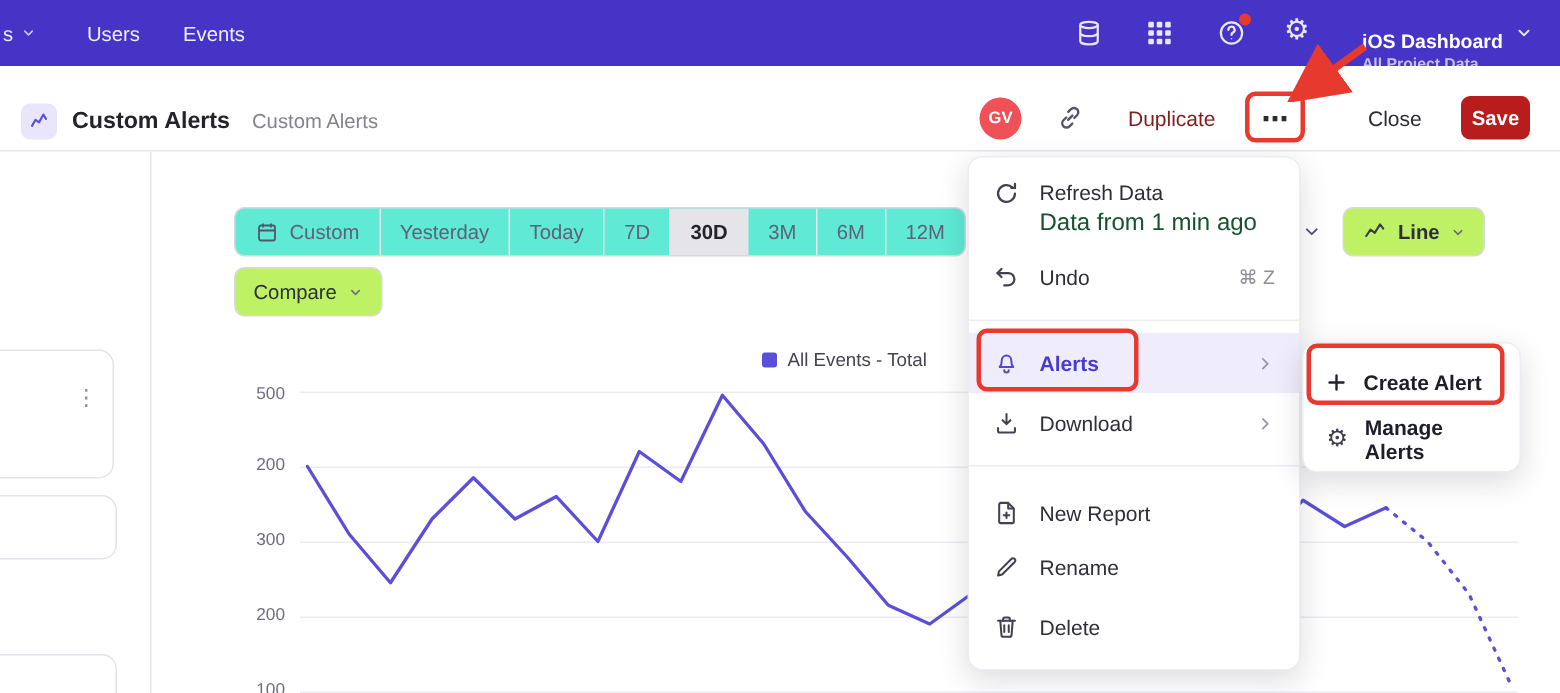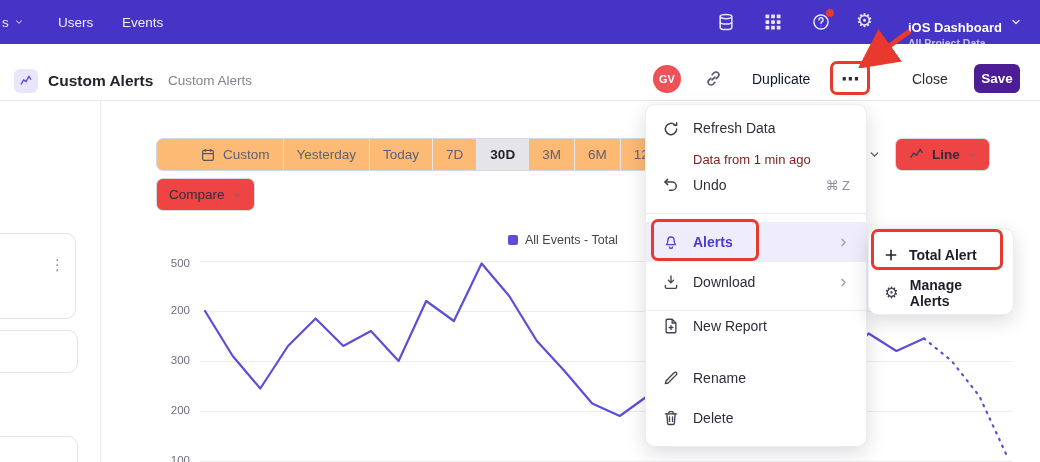--- a/index.html
+++ b/index.html
@@ -32,44 +32,44 @@
          border-bottom:1px solid #e8e8ee; }
   .hdr-icon { position:absolute; left:14px; top:25px; width:24px; height:24px; border-radius:6px;
               background:#e9e5fb; display:flex; align-items:center; justify-content:center; color:#5a4fd6; }
   .hdr-icon svg { width:14px; height:14px; }
   .hdr-title { position:absolute; left:48px; top:28px; font-size:15.5px; font-weight:700; color:#23232b; }
   .hdr-crumb { position:absolute; left:168px; top:29px; font-size:13.5px; color:#83838f; }
   .avatar { position:absolute; left:653px; top:21px; width:28px; height:28px; border-radius:50%;
             background:#ef5158; color:#fff; font-size:11px; font-weight:700; display:flex;
             align-items:center; justify-content:center; cursor:pointer; }
   .link-ic { position:absolute; left:704px; top:25px; width:19px; height:19px; color:#54546a; cursor:pointer; }
-  .hdr-dup { position:absolute; left:752px; top:27px; font-size:14px; color:#0f172a; cursor:pointer; }
+  .hdr-dup { position:absolute; left:752px; top:27px; font-size:14px; color:#7f1d1d; cursor:pointer; }
   .more-btn { position:absolute; left:835px; top:21px; width:30px; height:28px; display:flex;
               align-items:center; justify-content:center; font-size:18px; font-weight:700;
               color:#2b2b33; cursor:pointer; }
   .hdr-close { position:absolute; left:912px; top:27px; font-size:14px; color:#2b2b33; cursor:pointer; }
-  .save-btn { position:absolute; left:974px; top:20px; width:46px; height:29px; background:#4c1d95;
+  .save-btn { position:absolute; left:974px; top:20px; width:46px; height:29px; background:#b91c1c;
               border:none; border-radius:6px; color:#fff; font-size:13.5px; font-weight:600;
               font-family:inherit; cursor:pointer; }
 
   
   .side-line { position:absolute; left:100px; top:101px; width:1px; height:361px; background:#e8e8ee; }
   .side-card { position:absolute; left:-34px; background:#fff; border:1px solid #e3e3ea; border-radius:10px; cursor:pointer; }
   .kebab { position:absolute; left:50px; top:256px; font-size:15px; color:#8f8f9c; cursor:pointer; }
 
   
   .segctl { position:absolute; left:156px; top:138px; height:33px; display:flex; align-items:stretch;
-            border:1px solid #d8d8e0; border-radius:7px; background:#fdba74; overflow:hidden;padding-left:30px; }
+            border:1px solid #d8d8e0; border-radius:7px; background:#5eead4; overflow:hidden; }
   .seg { display:flex; align-items:center; gap:7px; padding:0 13px; font-size:13.5px; color:#60607a;
          border-left:1px solid #e7e7ee; cursor:pointer; white-space:nowrap; }
   .seg:first-child { border-left:none; }
   .seg.sel { background:#e4e4e9; color:#23232b; font-weight:700; }
   .seg .ic { width:16px; height:16px; color:#55556a; }
   .btn { position:absolute; height:33px; display:flex; align-items:center; gap:7px; padding:0 12px;
-         border:1px solid #d8d8e0; border-radius:7px; background:#ef4444; font-size:13.5px;
+         border:1px solid #d8d8e0; border-radius:7px; background:#bef264; font-size:13.5px;
          color:#2e2e3e; cursor:pointer; }
   .compare-btn { left:156px; top:178px; }
   .line-btn { left:895px; top:138px; font-weight:600; }
   .line-btn .ic { width:17px; height:17px; color:#3c3c4e; }
   .lone-chev { position:absolute; left:868px; top:148px; width:13px; height:13px; color:#55556a; cursor:pointer; }
 
   
   .legend { position:absolute; left:508px; top:233px; display:flex; align-items:center; gap:7px; }
   .legend-swatch { width:10px; height:10px; border-radius:2px; background:#5a4fd6; }
   .legend-label { font-size:12.5px; color:#44444f; }
@@ -79,21 +79,21 @@
   .ytick { position:absolute; left:150px; width:40px; text-align:right; font-size:11.5px; color:#6e6e80; }
   .chart-svg { position:absolute; left:200px; top:259px; width:812px; height:203px; }
 
   
   .menu { position:absolute; left:645px; top:104px; width:222px; height:343px; background:#fff;
           border:1px solid #ececf2; border-radius:10px; box-shadow:0 6px 20px rgba(20,20,40,.15); z-index:5; }
   .mi { position:absolute; left:0; right:0; height:40px; display:flex; align-items:center; gap:13px;
         padding:0 16px; font-size:14px; color:#2e2e3a; cursor:pointer; }
   .mi-2line { height:52px; align-items:flex-start; padding-top:7px; }
   .mic { width:18px; height:18px; color:#41414f; flex:none; }
-  .msub { font-size:13px; color:#7f1d1d; margin-top:16px; }
+  .msub { font-size:16px; color:#14532d; margin-top:4px; }
   .msc { margin-left:auto; font-size:13px; color:#8e8e9c; }
   .mr { margin-left:auto; width:13px; height:13px; color:#9a9aa8; }
   .mdiv { position:absolute; left:0; right:0; height:1px; background:#ececf2; }
   .mi-hl { background:#efecfb; color:#4a3ad0; font-weight:600; }
   .mi-hl .mic { color:#5546d8; }
   .manage-gear { font-size:16px; line-height:18px; color:#3f3f4f; width:18px; text-align:center; }
 
   
   .submenu { position:absolute; left:868px; top:228px; width:146px; height:87px; background:#fff;
              border:1px solid #ececf2; border-radius:10px; box-shadow:0 6px 20px rgba(20,20,40,.15); z-index:6; }
@@ -307,21 +307,21 @@
           </svg>
       </span>
       <span>Download</span>
       <span class="mr">
         <svg viewBox="0 0 24 24" fill="none" stroke="currentColor" stroke-width="2.2" stroke-linecap="round" stroke-linejoin="round">
             <path d="m9 6 6 6-6 6"></path>
           </svg>
       </span>
     </div>
     <div class="mdiv" style="top:205px"></div>
-    <div class="mi" style="top:201px">
+    <div class="mi" style="top:217px">
       <span class="mic">
         <svg viewBox="0 0 24 24" fill="none" stroke="currentColor" stroke-width="1.8" stroke-linejoin="round">
             <path d="M13.5 3H7a1.5 1.5 0 0 0-1.5 1.5v15A1.5 1.5 0 0 0 7 21h10a1.5 1.5 0 0 0 1.5-1.5V8L13.5 3Z"></path>
             <path d="M13.5 3v5h5"></path>
             <path d="M12 11.5v5M9.5 14h5" stroke-linecap="round"></path>
           </svg>
       </span>
       <span>New Report</span>
     </div>
     <div class="mi" style="top:253px">
@@ -345,21 +345,21 @@
     </div>
   </div>
 
   <div class="submenu">
     <div class="smi" style="top:8px">
       <span class="mic">
         <svg viewBox="0 0 24 24" fill="none" stroke="currentColor" stroke-width="2.4" stroke-linecap="round">
             <path d="M12 5v14M5 12h14"></path>
           </svg>
       </span>
-      <span>Total Alert</span>
+      <span>Create Alert</span>
     </div>
     <div class="smi" style="top:46px">
       <span class="manage-gear">⚙</span>
       <span>Manage Alerts</span>
     </div>
   </div>
 
   <div class="anno" style="left:830px;top:61px;width:40px;height:34px"></div>
   <div class="anno" style="left:651px;top:219px;width:108px;height:42px"></div>
   <div class="anno" style="left:871px;top:229px;width:132px;height:41px"></div>

